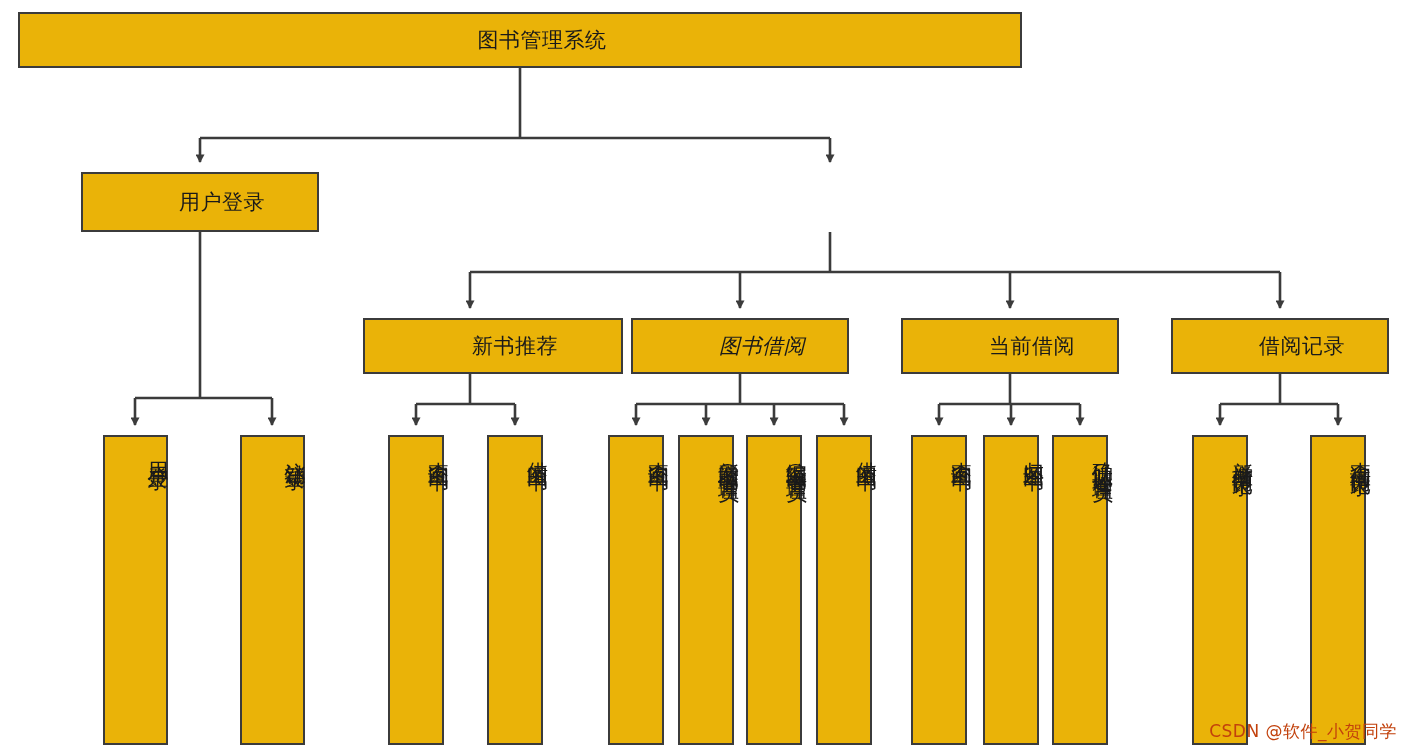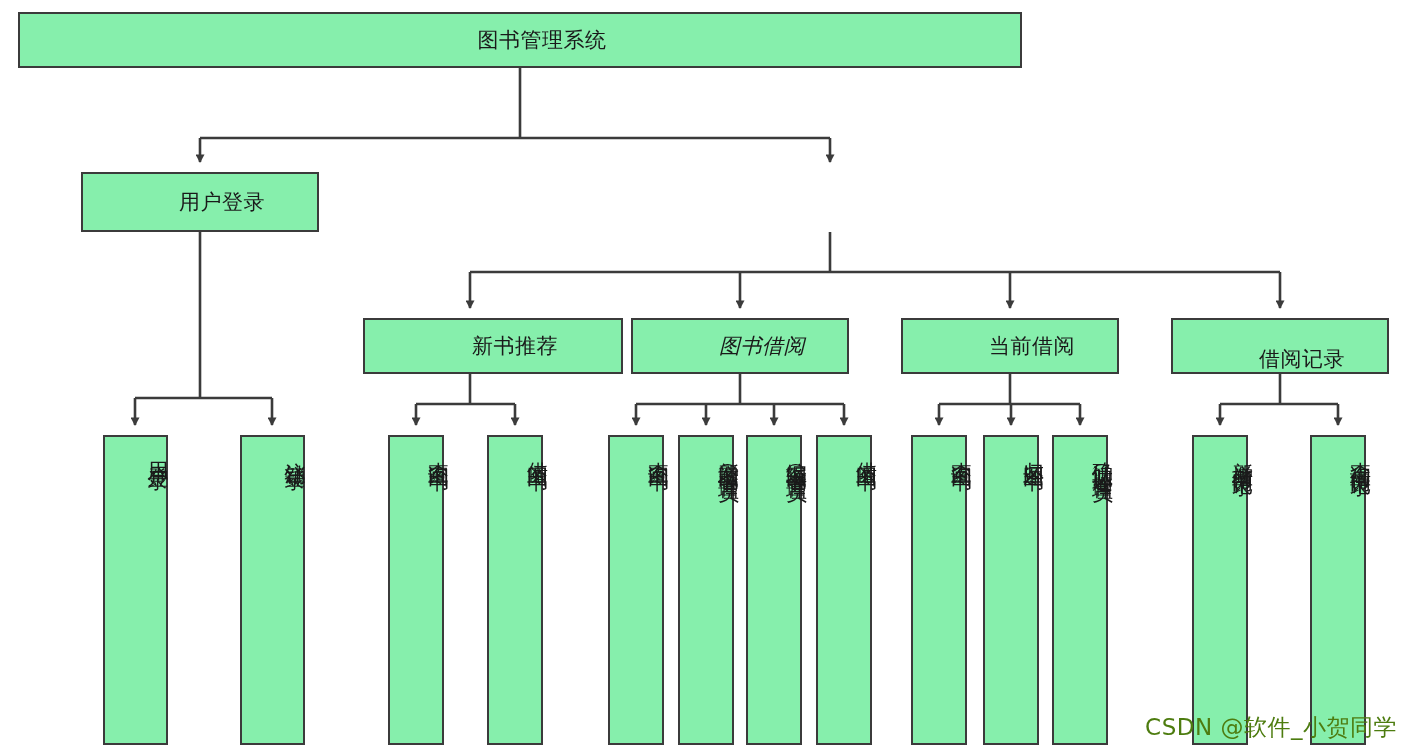--- a/index.html
+++ b/index.html
@@ -28,21 +28,21 @@
     left: 0;
     top: 0;
     width: 1405px;
     height: 747px;
     pointer-events: none;
   }
 
   .node {
     position: absolute;
     box-sizing: border-box;
-    background: #86efac;
+    background: #eab308;
     border: 2.5px solid #3b3b3b;
     display: flex;
     align-items: center;
     justify-content: center;
     color: #1a1a1a;
     padding-left: 44px;
   }
 
   .node-label {
     display: block;
@@ -72,22 +72,22 @@
     font-size: 21px;
     line-height: 1.0;
     letter-spacing: 3px;
     white-space: nowrap;
   }
 
   .watermark {
     position: absolute;
     right: 8px;
     bottom: 4px;
-    font-size: 23px;
-    color: #4d7c0f;
+    font-size: 17px;
+    color: #c2410c;
     letter-spacing: 0.5px;
     white-space: nowrap;
     user-select: none;
   }
 </style>
 </head>
 <body>
 
 <div id="diagram-canvas">
 
@@ -151,21 +151,21 @@
 
   <div class="node horiz" style="left:363px; top:318px; width:260px; height:56px;">
     <span class="node-label">新书推荐</span>
   </div>
   <div class="node horiz" style="left:631px; top:318px; width:218px; height:56px;font-style:italic;">
     <span class="node-label">图书借阅</span>
   </div>
   <div class="node horiz" style="left:901px; top:318px; width:218px; height:56px;">
     <span class="node-label">当前借阅</span>
   </div>
-  <div class="node horiz" style="left:1171px; top:318px; width:218px; height:56px;align-items:flex-end;">
+  <div class="node horiz" style="left:1171px; top:318px; width:218px; height:56px;">
     <span class="node-label">借阅记录</span>
   </div>
 
   <div class="node vert" style="left:103px; top:435px; width:65px; height:310px;">
     <span class="node-label">用户登录</span>
   </div>
   <div class="node vert" style="left:240px; top:435px; width:65px; height:310px;">
     <span class="node-label">注销登录</span>
   </div>
 

